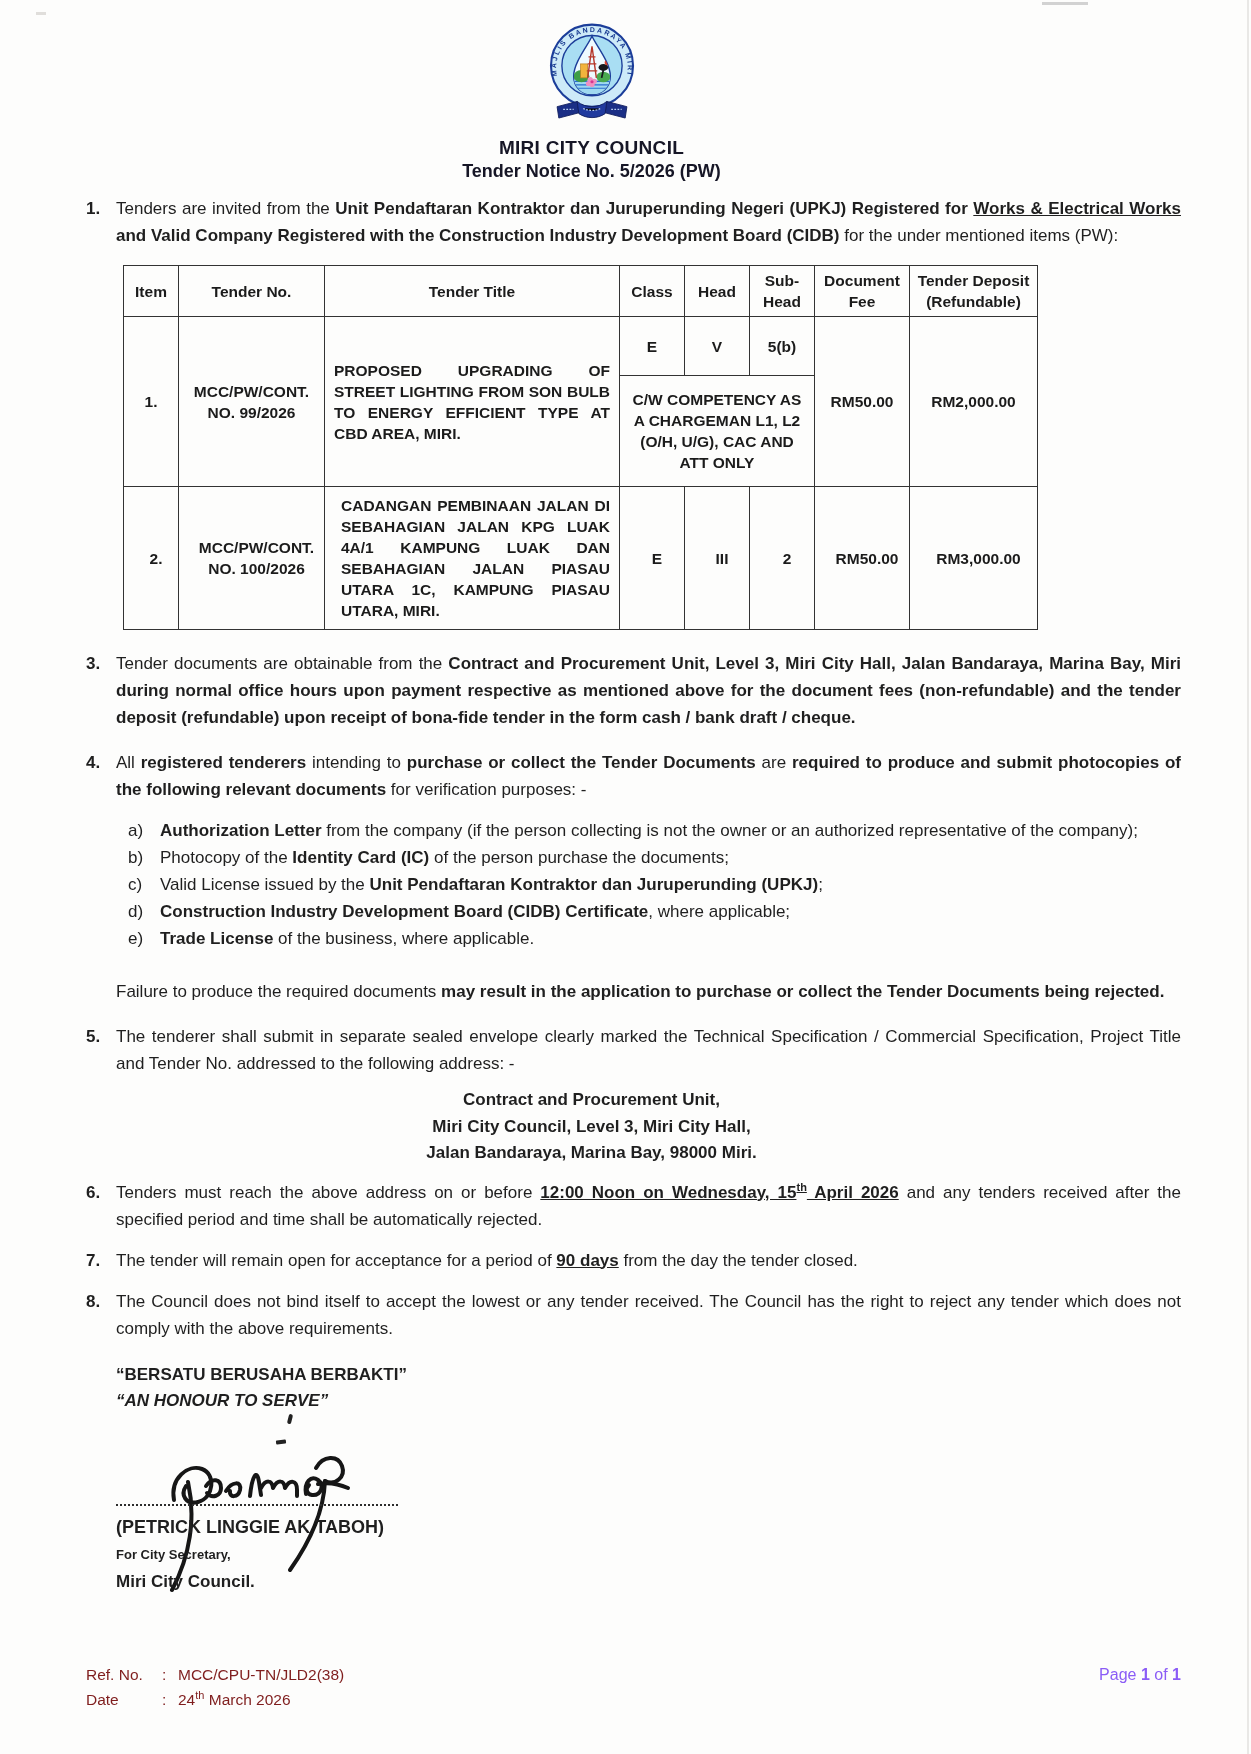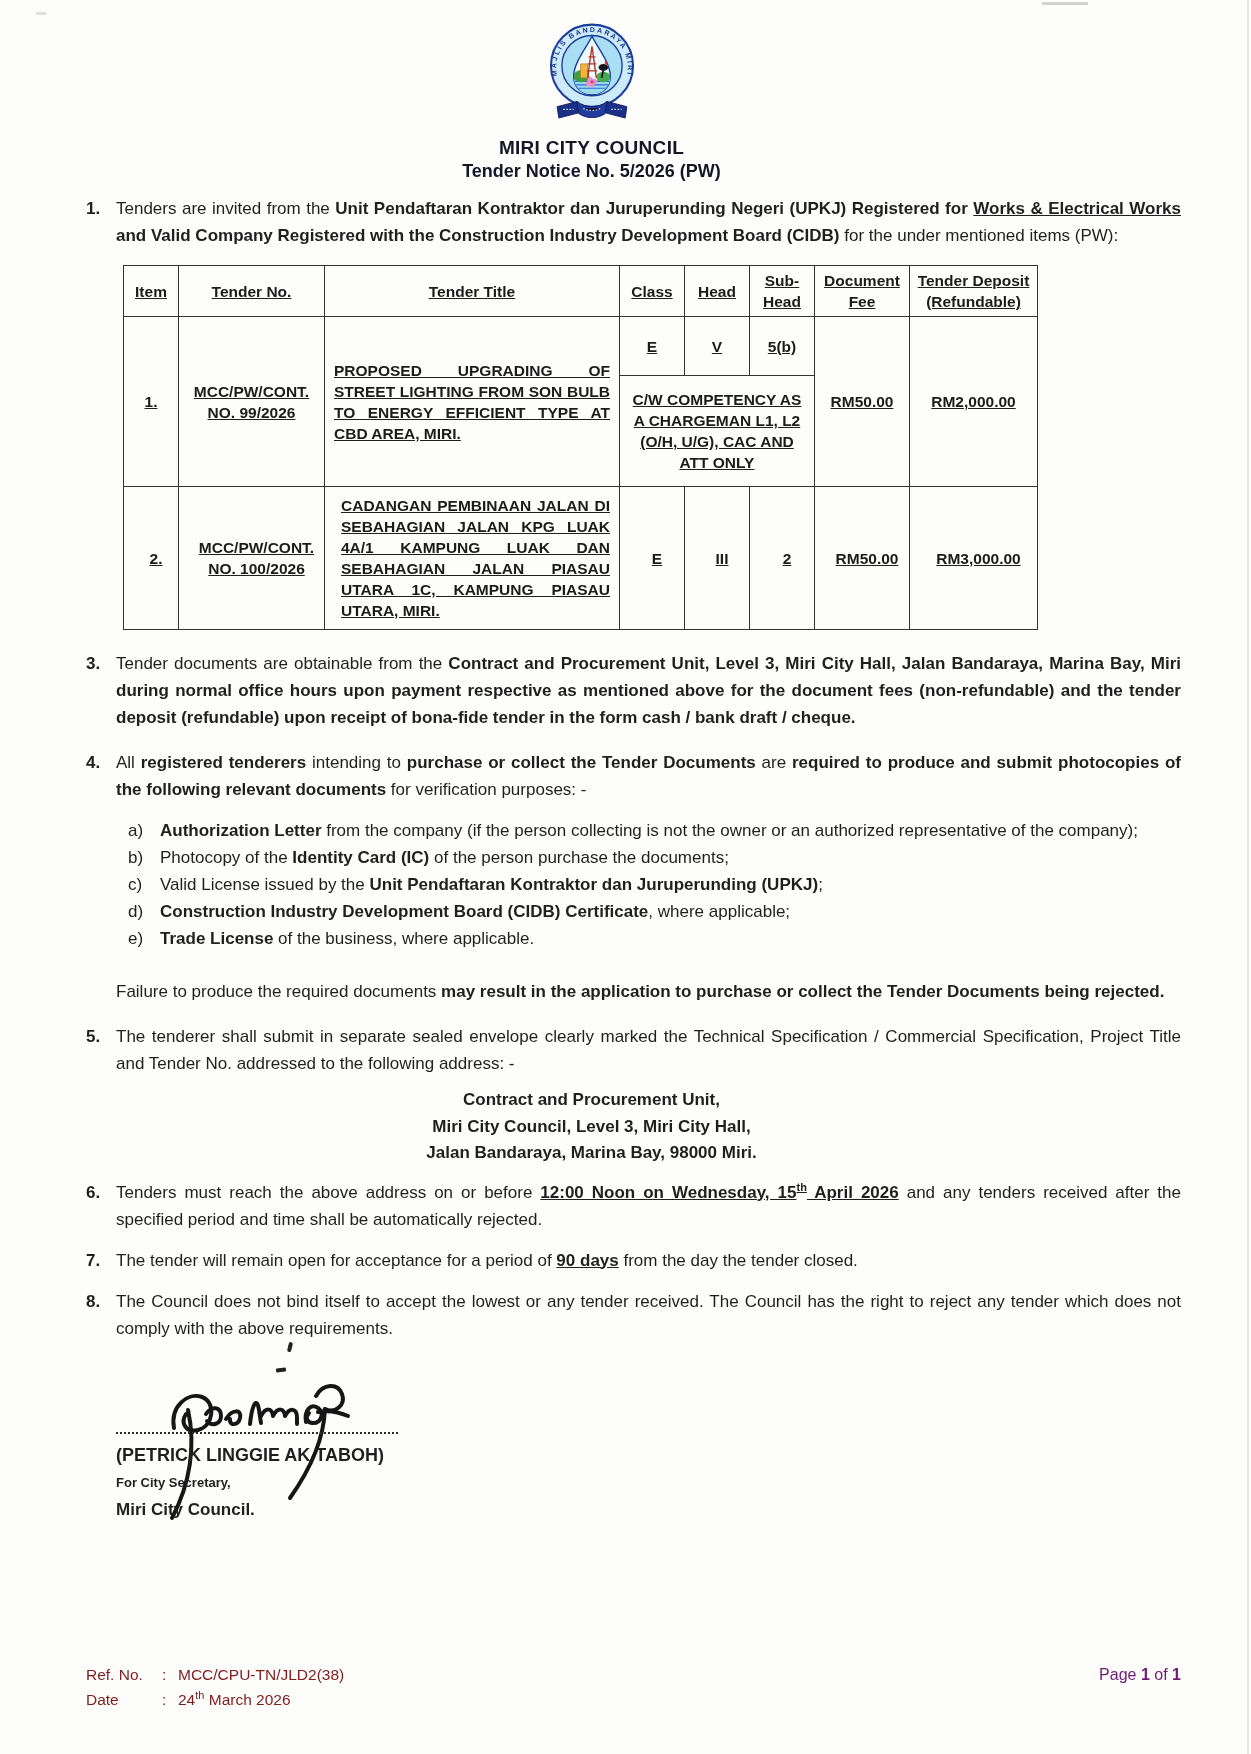--- a/index.html
+++ b/index.html
@@ -16,21 +16,21 @@
   
   .num-para{display:flex;font-size:17px;line-height:27px;}
   .num{flex:0 0 30px;font-weight:700;}
   .ptxt{flex:1;text-align:justify;}
   .b{font-weight:700;}
   .u{text-decoration:underline;}
   .i{font-style:italic;}
   sup{font-size:11px;line-height:0;vertical-align:super;}
 
   
-  .tender-table{border-collapse:collapse;margin:16px 0 16px 37px;table-layout:fixed;text-decoration:underline;}
+  .tender-table{border-collapse:collapse;margin:16px 0 16px 37px;table-layout:fixed;}
   .tender-table td,.tender-table th{border:1.6px solid #333;padding:3px 6px;
       font-size:15.5px;line-height:21px;text-align:center;vertical-align:middle;color:#1b1b1b;}
   .tender-table th{font-weight:700;height:44px;}
   .tender-table td{font-weight:700;}
   .col-item{width:55px;}  .col-no{width:146px;} .col-title{width:295px;}
   .col-class{width:65px;} .col-head{width:65px;} .col-sub{width:65px;}
   .col-fee{width:95px;}   .col-dep{width:128px;}
   td.cell-title{text-align:justify;text-align-last:left;padding:8px 9px;}
   tr.r1a td{height:52px;}
   td.cell-competency{height:104px;}
@@ -60,21 +60,21 @@
   .sig-name{position:absolute;left:0;top:70px;font-size:18px;font-weight:700;line-height:27px;}
   .sig-role{position:absolute;left:0;top:97px;font-size:13px;font-weight:700;line-height:27px;text-align:center;}
   .sig-org{position:absolute;left:0;top:124px;font-size:17px;font-weight:700;line-height:27px;}
 
   
   .footer{position:absolute;left:86px;top:1662px;width:1095px;display:flex;justify-content:space-between;align-items:flex-start;}
   .ref-block{font-size:15.5px;line-height:25px;color:#7f1d1d;}
   .ref-row{display:flex;}
   .flabel{width:76px;}
   .fcolon{width:16px;}
-  .page-num{font-size:16px;color:#701a75;margin-top:4px;}
+  .page-num{font-size:16px;color:#8b5cf6;margin-top:4px;}
   .page-num .b{font-weight:700;}
 
   
   .artifact-top-line{position:absolute;left:1042px;top:2px;width:46px;height:3px;background:#c7c7c7;opacity:.8;}
   .artifact-right-edge{position:absolute;left:1247px;top:0;width:2px;height:1754px;background:#e9e8e6;}
   .artifact-left-speck{position:absolute;left:36px;top:12px;width:10px;height:3px;background:#e0dedb;}
 </style>
 </head>
 <body>
 
@@ -237,20 +237,24 @@
     <div class="num-para" style="margin-top:14px;">
       <div class="num">7.</div>
       <div class="ptxt"><span>The tender will remain open for acceptance for a period of </span><span class="b u">90 days</span><span> from the day the tender closed.</span></div>
     </div>
 
     <div class="num-para" style="margin-top:14px;">
       <div class="num">8.</div>
       <div class="ptxt"><span>The Council does not bind itself to accept the lowest or any tender received. The Council has the right to reject any tender which does not comply with the above requirements.</span></div>
     </div>
 
+    <div class="motto" style="margin-top:20px;">
+      <div>“BERSATU BERUSAHA BERBAKTI”</div>
+      <div class="i">“AN HONOUR TO SERVE”</div>
+    </div>
 
     <div class="pre-sig">
       <div class="ink-apostrophe"></div>
       <div class="ink-dash"></div>
     </div>
 
     <div class="sig-area">
       <svg class="sig-svg" width="210" height="160" viewBox="0 0 210 160">
         <g fill="none" stroke="#161616" stroke-width="4" stroke-linecap="round" stroke-linejoin="round">
           <path d="M16,60 C12,38 30,24 44,29 C58,34 56,58 40,62 C28,65 22,55 28,46"></path>

